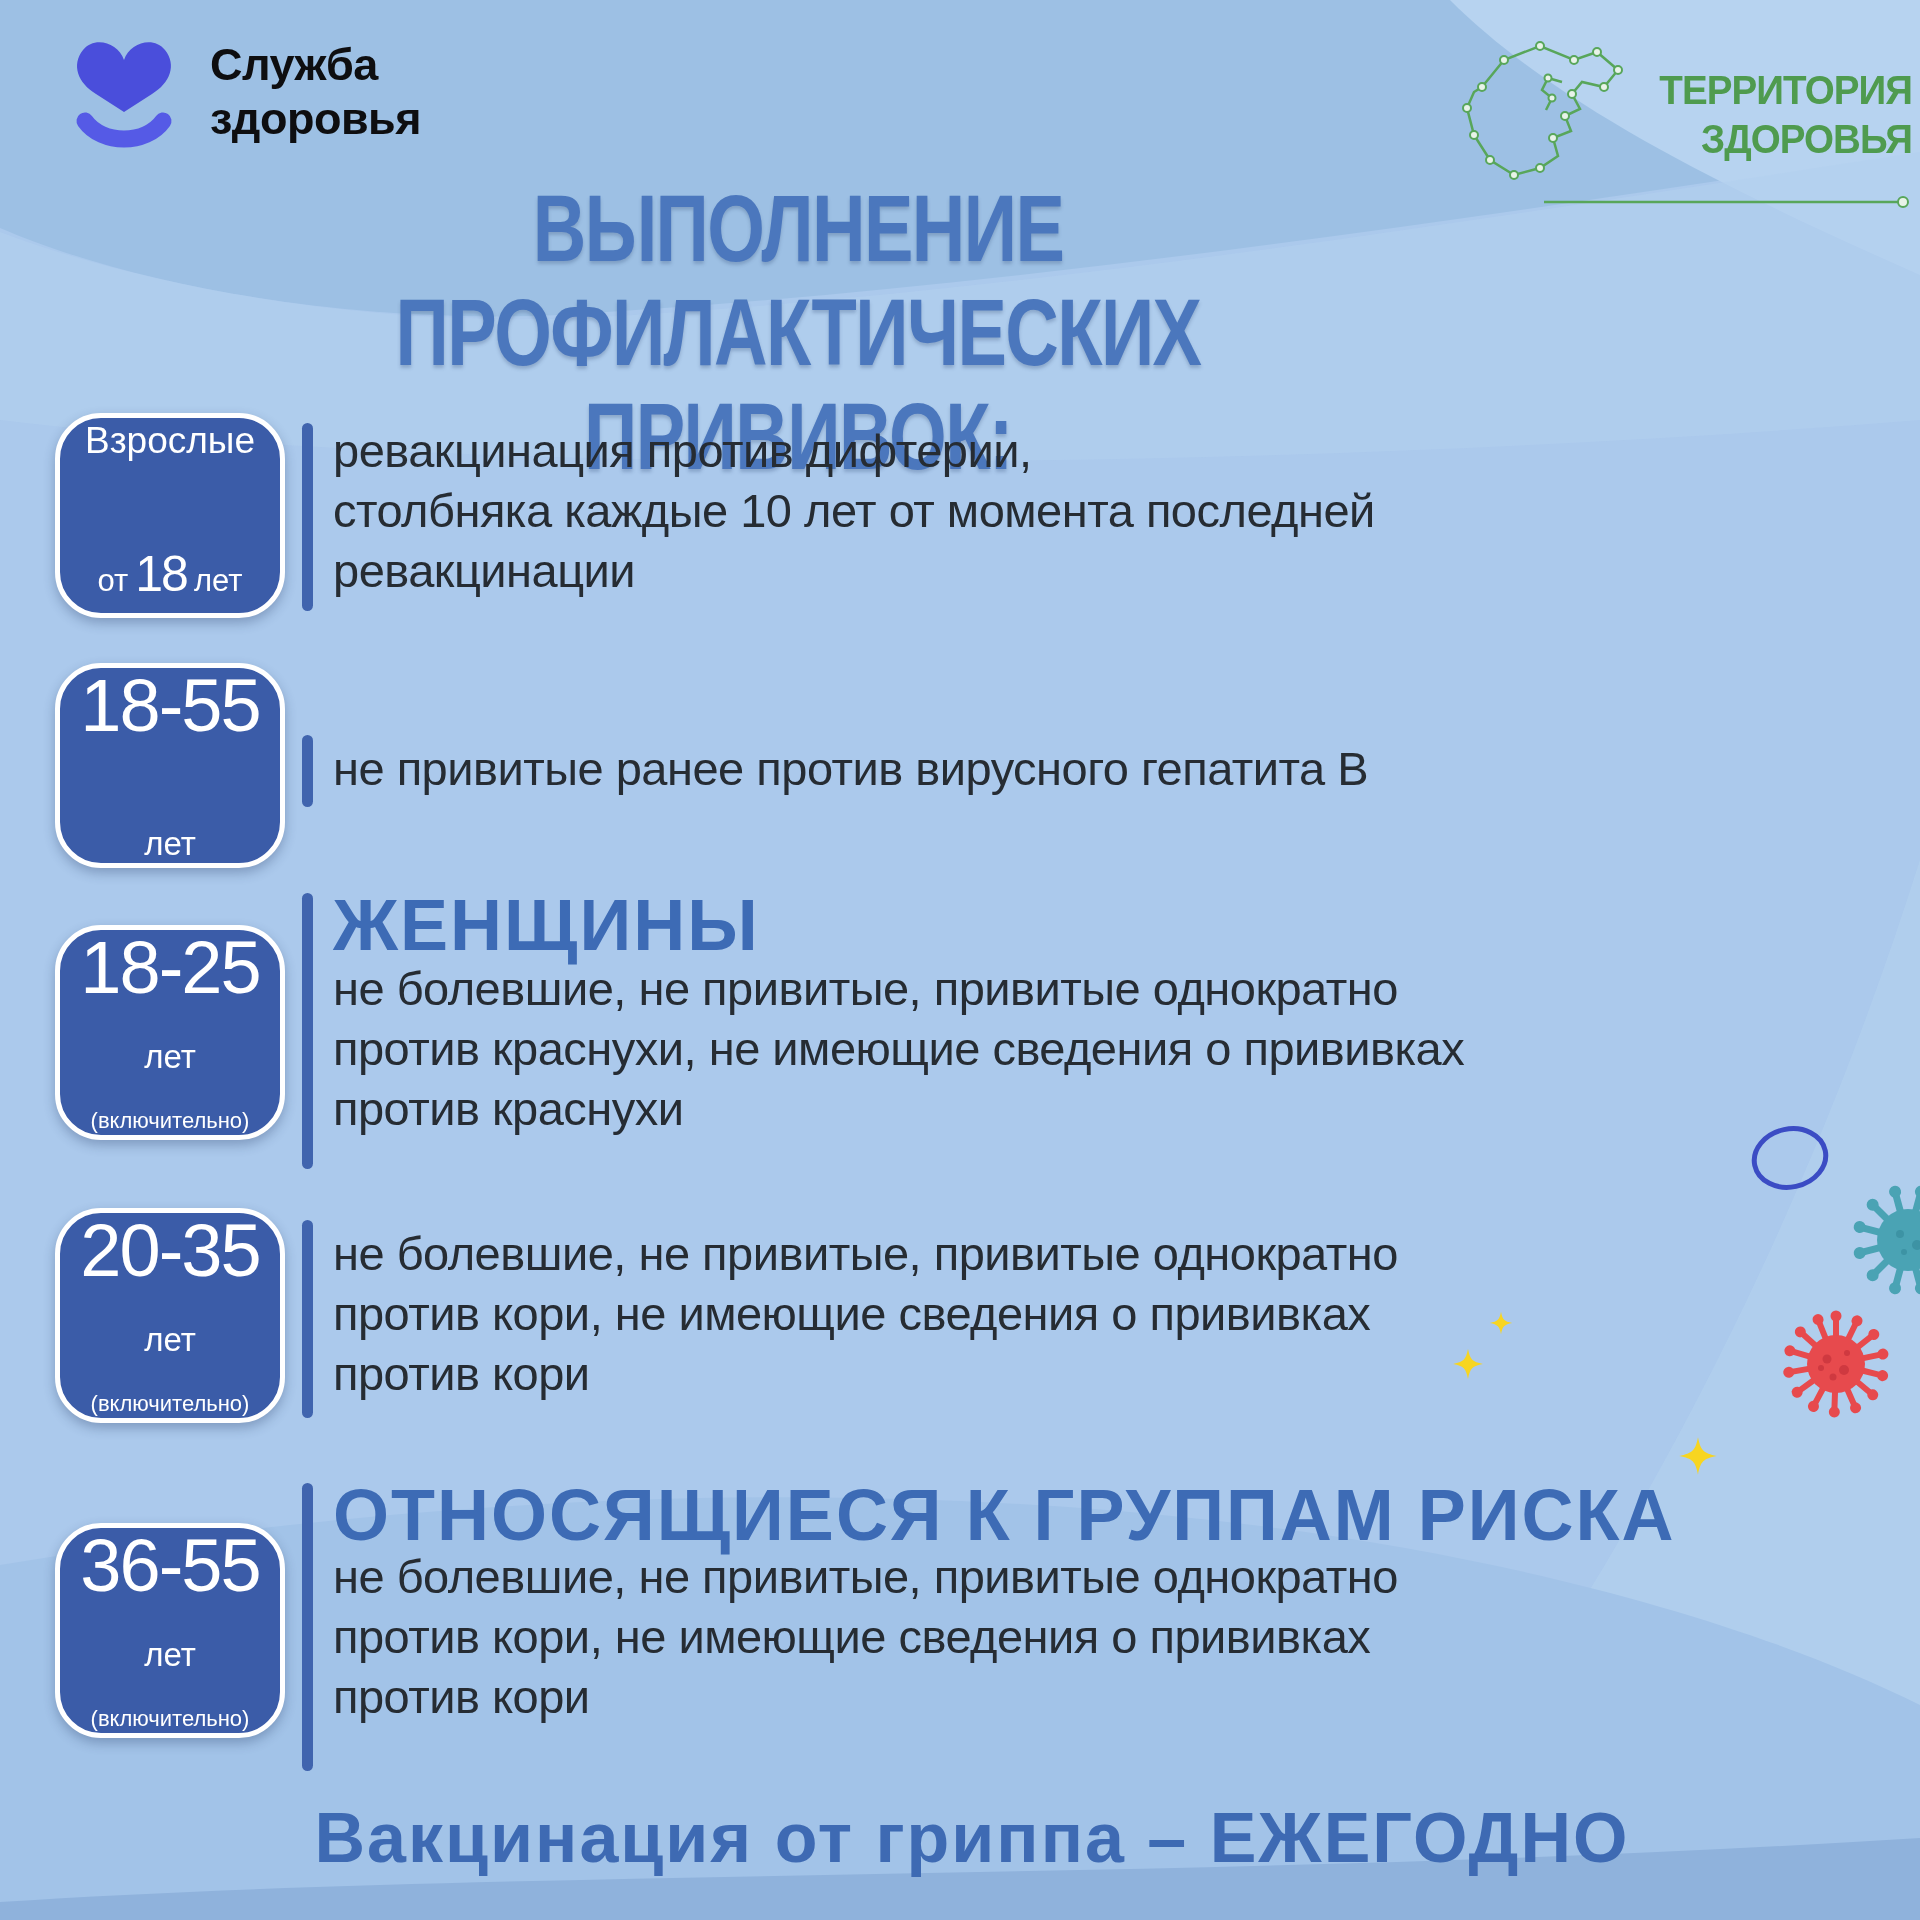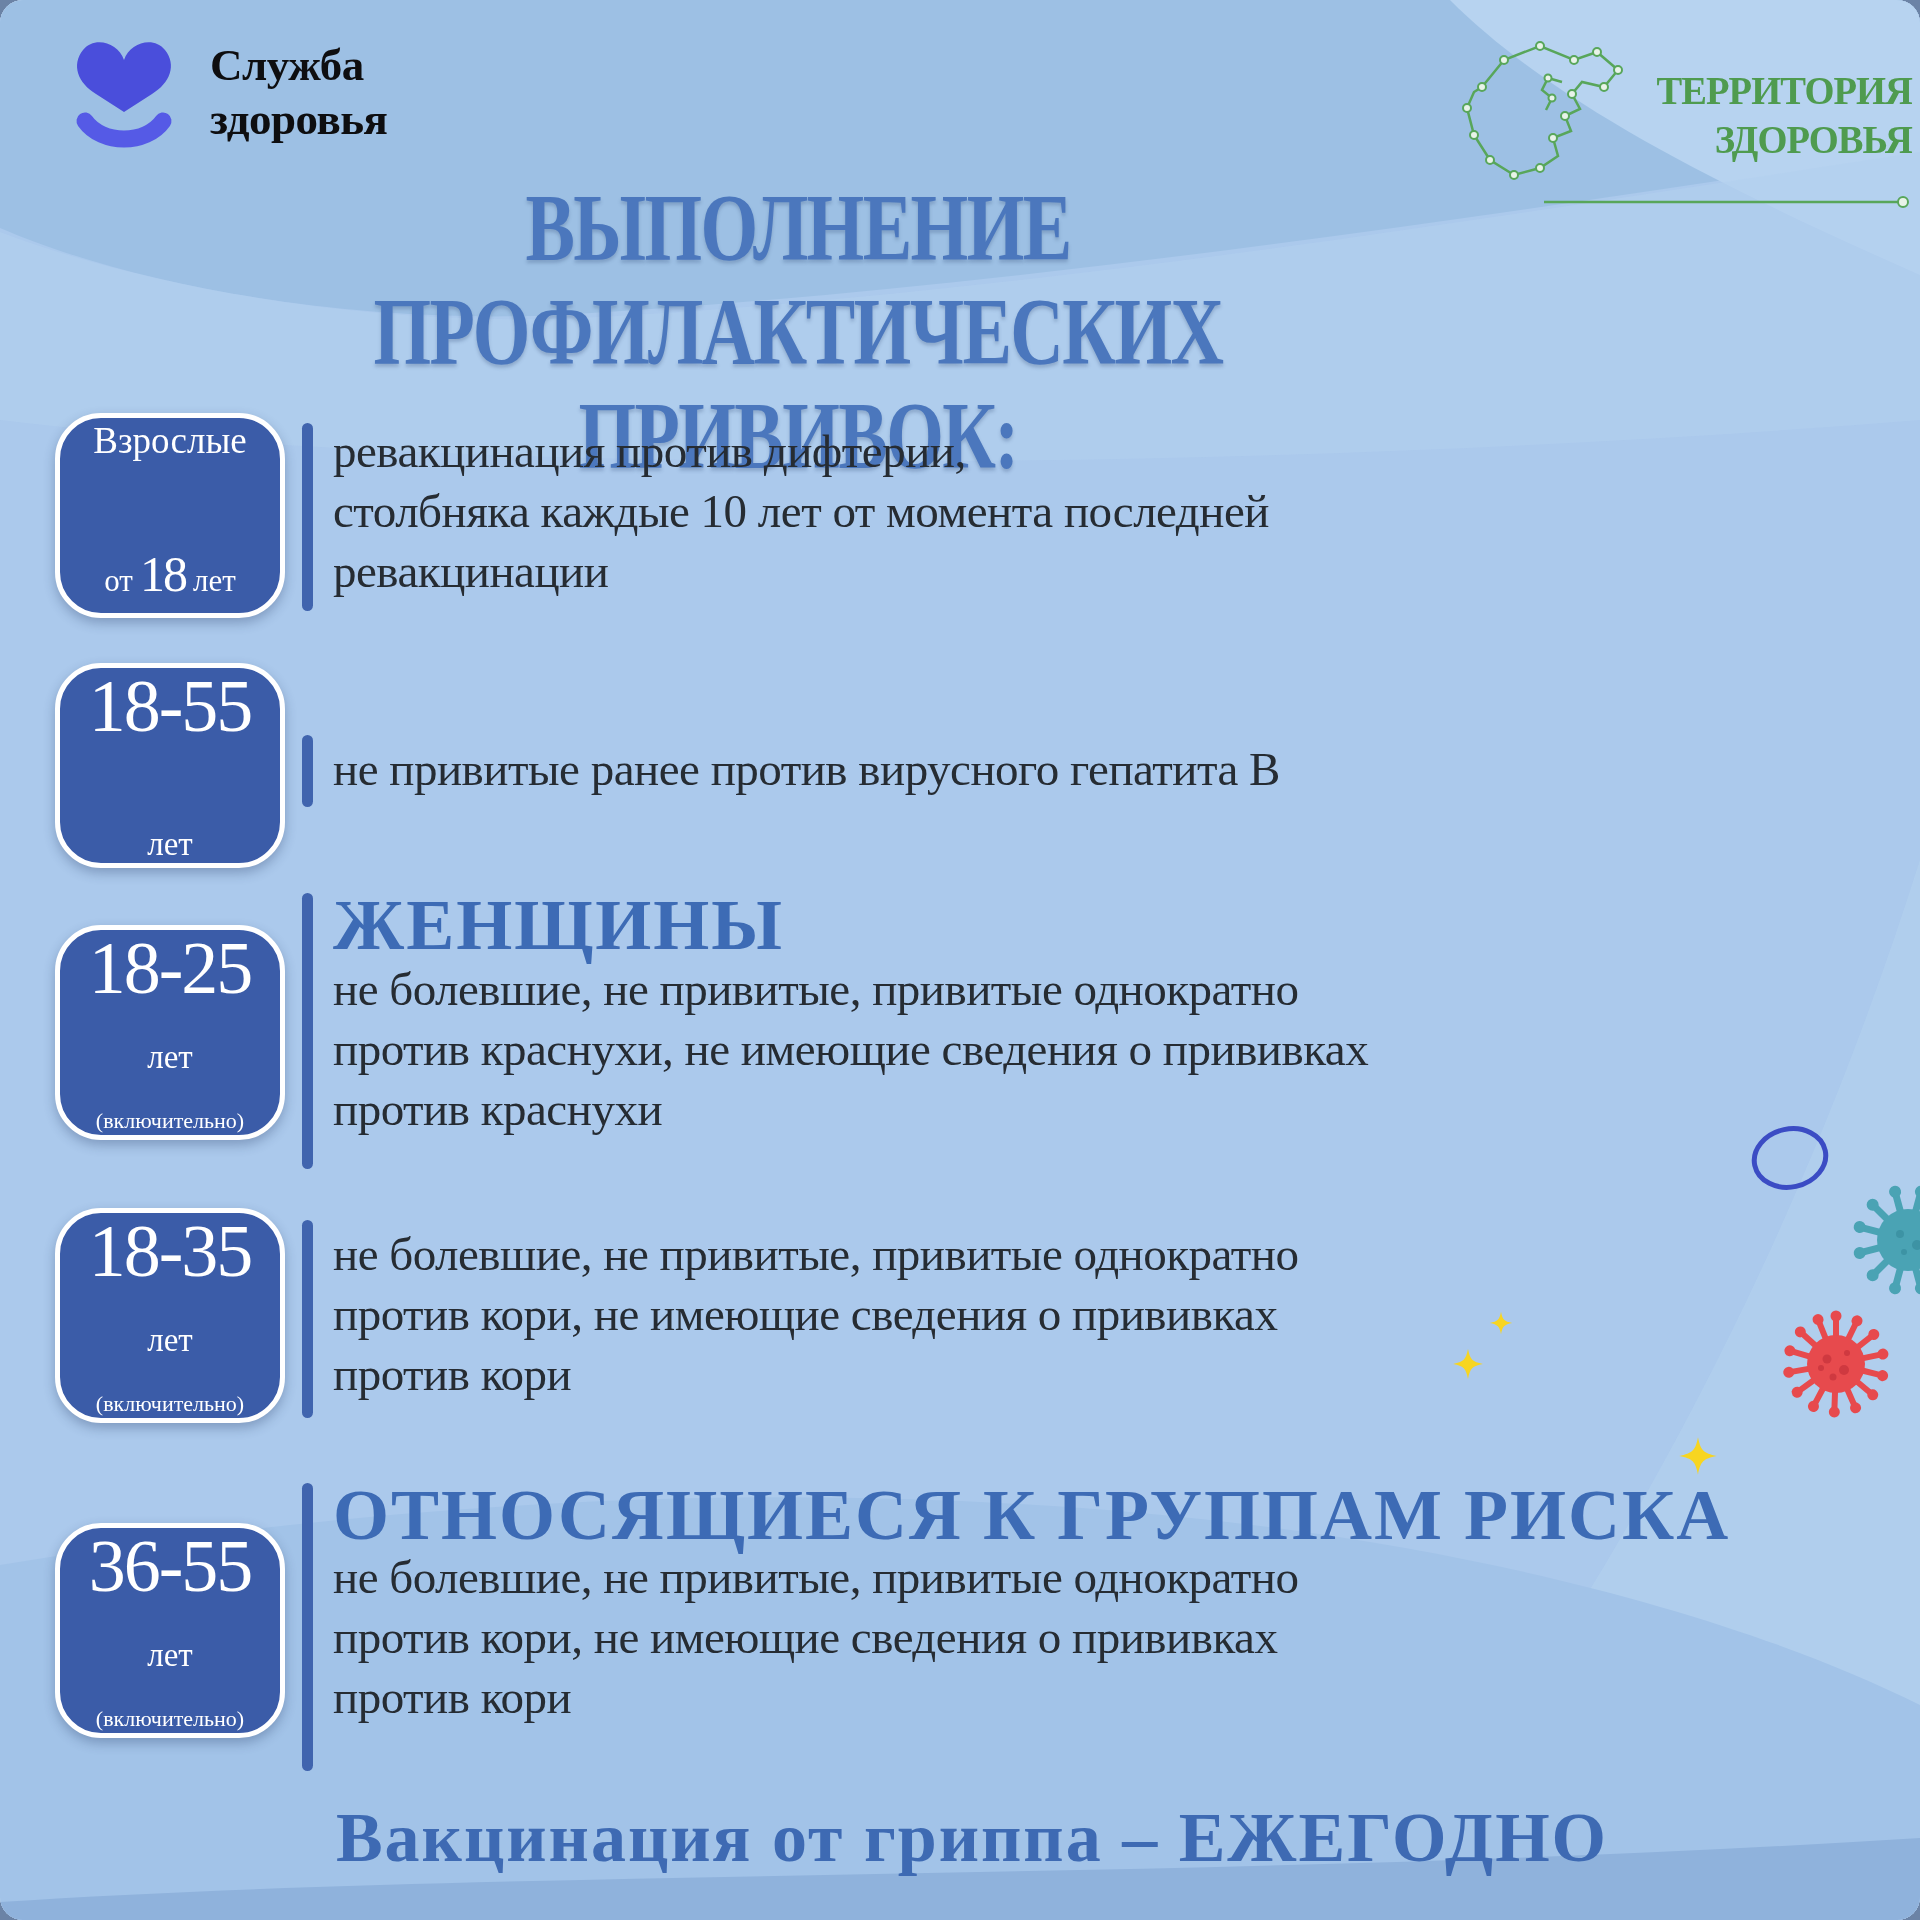--- a/index.html
+++ b/index.html
@@ -1,18 +1,18 @@
 <!DOCTYPE html>
 <html><head>
 <meta charset="utf-8">
 <style>
   html,body{margin:0;padding:0;background:#6b83a6;}
   .poster{
     position:relative;width:1920px;height:1920px;overflow:hidden;
-    background:#ffffff;font-family:Liberation Serif, serif;border-radius:23px;
+    background:#ffffff;font-family:Liberation Sans, sans-serif;
   }
   .bg{position:absolute;inset:0;}
 
   
   .logo-left{position:absolute;left:58px;top:26px;display:flex;align-items:flex-start;}
   .logo-left svg{width:132px;height:132px;}
   .logo-left-text{margin-left:20px;padding-top:12px;font-size:45px;line-height:54px;
     font-weight:700;color:#0e0e10;letter-spacing:-0.5px;}
   .territory-map{position:absolute;left:1452px;top:32px;width:466px;height:182px;}
   .logo-right-text{position:absolute;left:1620px;top:66px;width:292px;text-align:right;
@@ -158,21 +158,21 @@
     </div>
     <div class="divider d3"></div>
     <div class="row-heading h3">ЖЕНЩИНЫ</div>
     <div class="row-text t3">не болевшие, не привитые, привитые однократно
 против краснухи, не имеющие сведения о прививках
 против краснухи</div>
   </div>
 
   <div class="row r4">
     <div class="badge b4">
-      <div class="badge-num">18-35</div>
+      <div class="badge-num">20-35</div>
       <div class="badge-suffix">лет</div>
       <div class="badge-note">(включительно)</div>
     </div>
     <div class="divider d4"></div>
     <div class="row-text t4">не болевшие, не привитые, привитые однократно
 против кори, не имеющие сведения о прививках
 против кори</div>
   </div>
 
   <div class="row r5">

